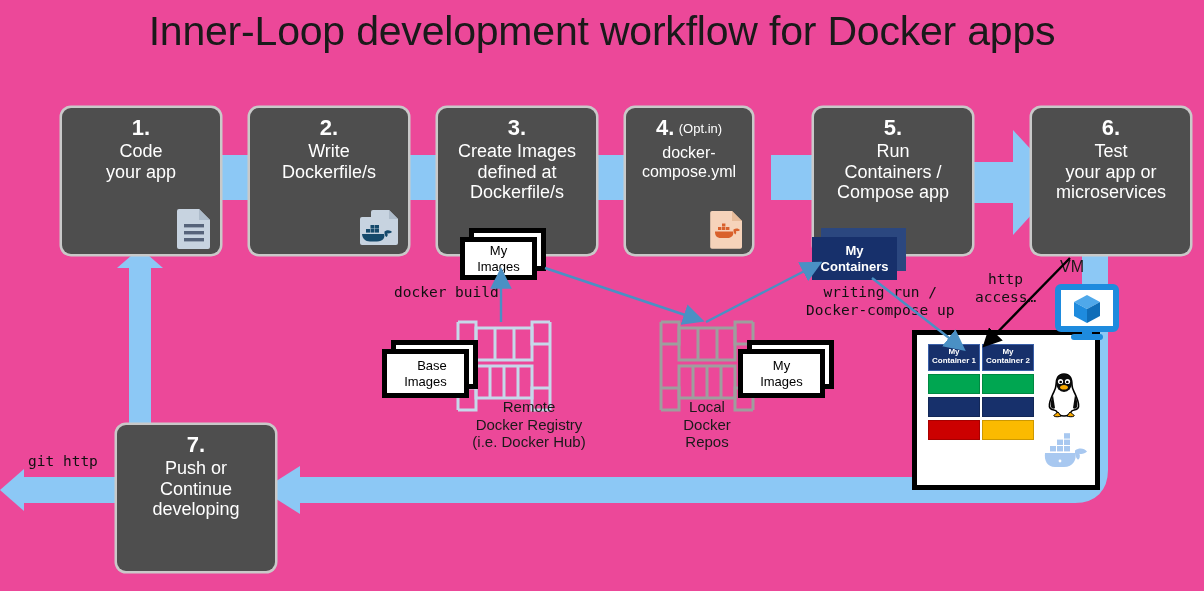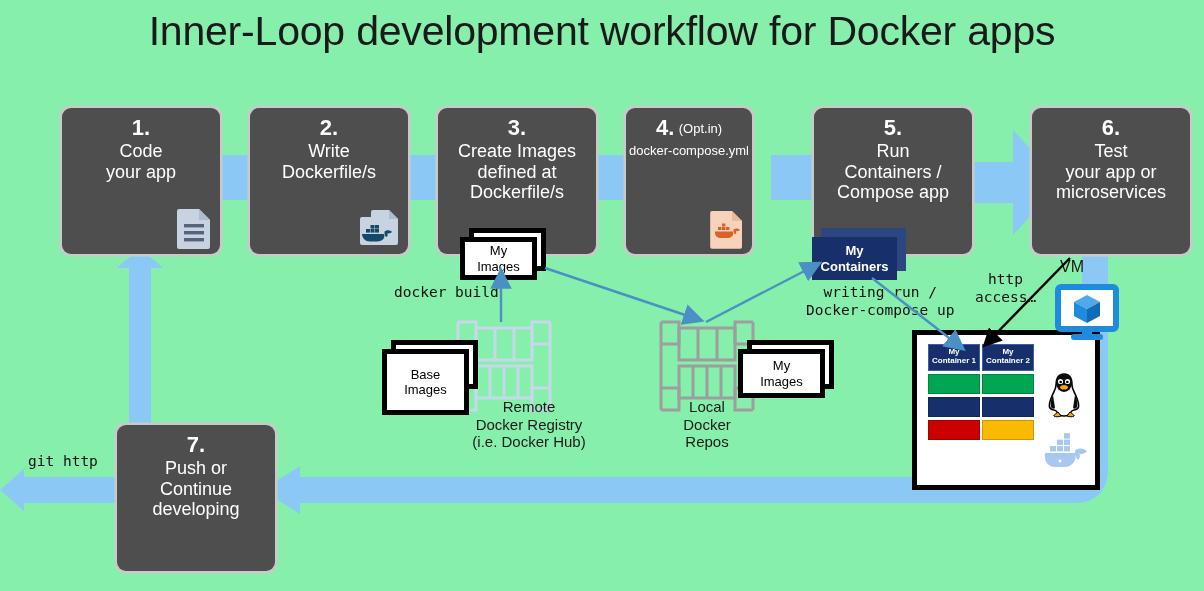--- a/index.html
+++ b/index.html
@@ -7,21 +7,21 @@
     padding: 0;
     background: #ffffff;
   }
   body {
     font-family: "Liberation Sans", sans-serif;
   }
   #canvas {
     position: relative;
     width: 1204px;
     height: 591px;
-    background: #86efac;
+    background: #ec4899;
     overflow: hidden;
   }
 
   
   #title {
     position: absolute;
     left: 0;
     top: 8px;
     width: 1204px;
     text-align: center;
@@ -62,21 +62,21 @@
     display: inline-block;
     vertical-align: 2px;
   }
   .step-text {
     font-size: 18px;
     line-height: 1.16;
     padding: 0 19px;
     white-space: pre-line;
   }
   .step-sub {
-    font-size: 13px;
+    font-size: 16px;
     line-height: 1.2;
     margin-top: 2px;
   }
 
   
   .blue-bar {
     position: absolute;
     background: #8CC8F5;
     z-index: 5;
   }
@@ -373,21 +373,21 @@
   <div class="mono-label" style="left:28px; top:452px;">git http</div>
 
   <div class="card-stack" style="left:460px; top:228px; width:86px; height:52px;">
     <div class="card-shadow" style="width:77px; height:43px;"></div>
     <div class="card-front" style="width:77px; height:43px;">My
 Images</div>
   </div>
 
   <div class="card-stack" style="left:382px; top:340px; width:96px; height:58px;">
     <div class="card-shadow" style="width:87px; height:49px;"></div>
-    <div class="card-front" style="width:87px; height:66px;">Base
+    <div class="card-front" style="width:87px; height:49px;text-align:right;">Base
 Images</div>
   </div>
 
   <div class="card-stack" style="left:738px; top:340px; width:96px; height:58px;">
     <div class="card-shadow" style="width:87px; height:49px;"></div>
     <div class="card-front" style="width:87px; height:49px;">My
 Images</div>
   </div>
 
   <div class="card-stack" style="left:812px; top:228px; width:94px; height:52px;">

